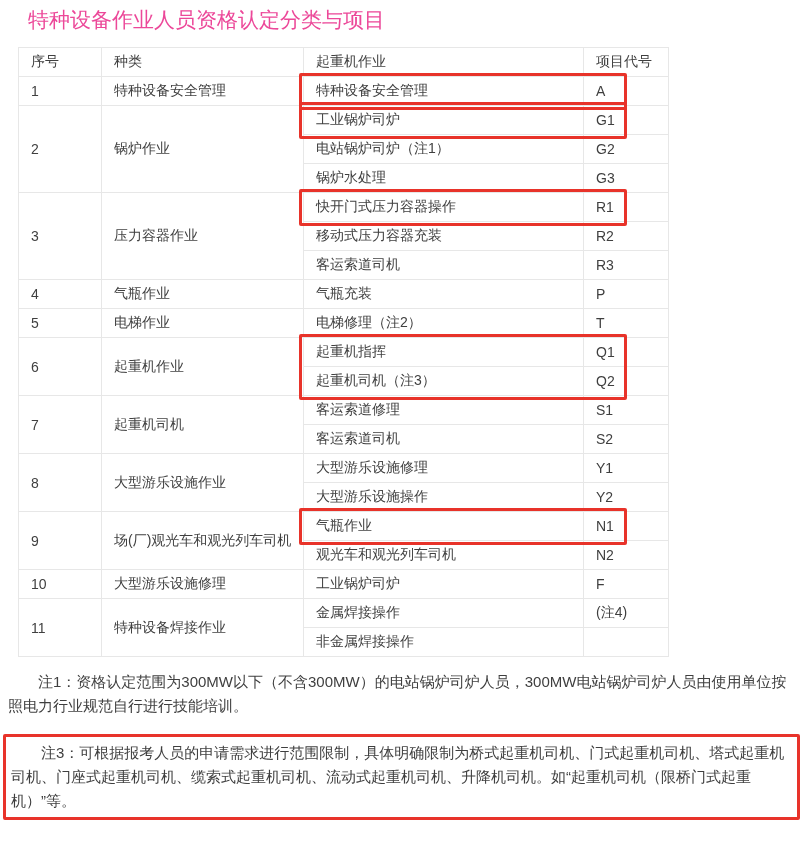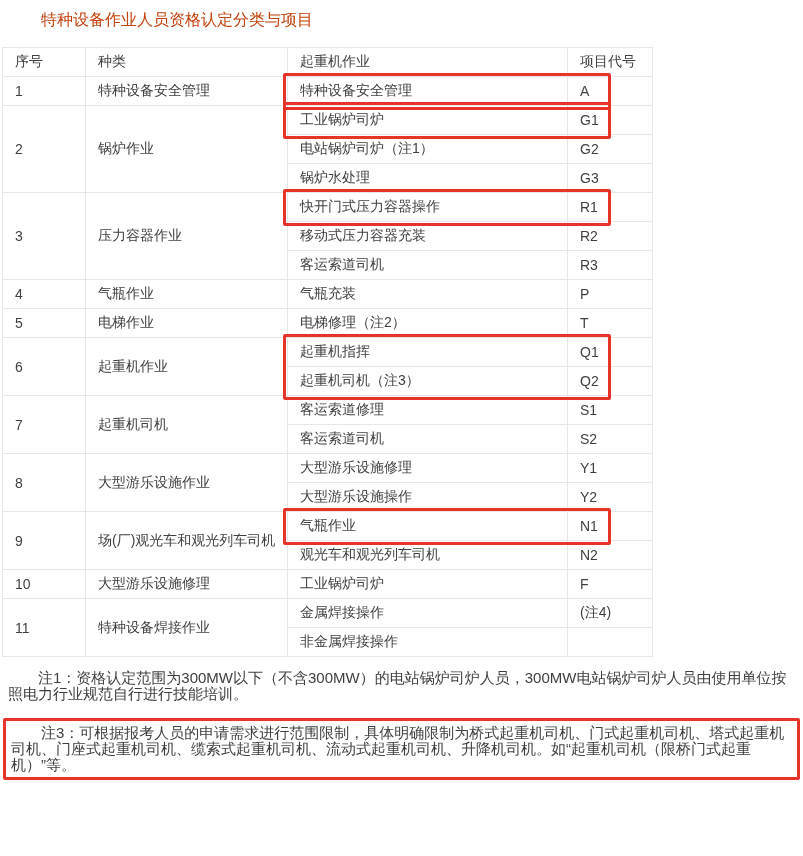--- a/index.html
+++ b/index.html
@@ -12,29 +12,29 @@
   body{
     width:803px;
     height:856px;
     background:#ffffff;
     font-family:"Liberation Sans","DejaVu Sans",sans-serif;
     color:var(--text);
     overflow:hidden;
   }
   .page{position:relative;width:803px;height:856px;padding-top:11px;}
   .title{
-    margin:0 0 0 41px;
-    font-size:16px;
+    margin:0 0 0 28px;
+    font-size:21px;
     font-weight:normal;
-    color:#c2410c;
+    color:#ec4899;
     line-height:17px;
   }
   .table-wrap{
     position:relative;
-    margin:19px 0 0 2px;
+    margin:19px 0 0 18px;
     width:650px;
   }
   table{
     border-collapse:collapse;
     table-layout:fixed;
     width:650px;
   }
   th,td{
     border:1px solid var(--line);
     height:29px;
@@ -52,21 +52,21 @@
     border:3px solid var(--hl);
     border-radius:2px;
     pointer-events:none;
   }
   .notes{
     margin:9px 3px 0 3px;
     font-size:15px;
     color:var(--text);
   }
   .note{
-    line-height:16px;
+    line-height:24px;
     text-indent:2em;
     margin:13px 0;
     padding:0 5px;
   }
   .note-box{
     border:3px solid var(--hl);
     border-radius:2px;
     margin:16px 0;
   }
   .note-box .note{

